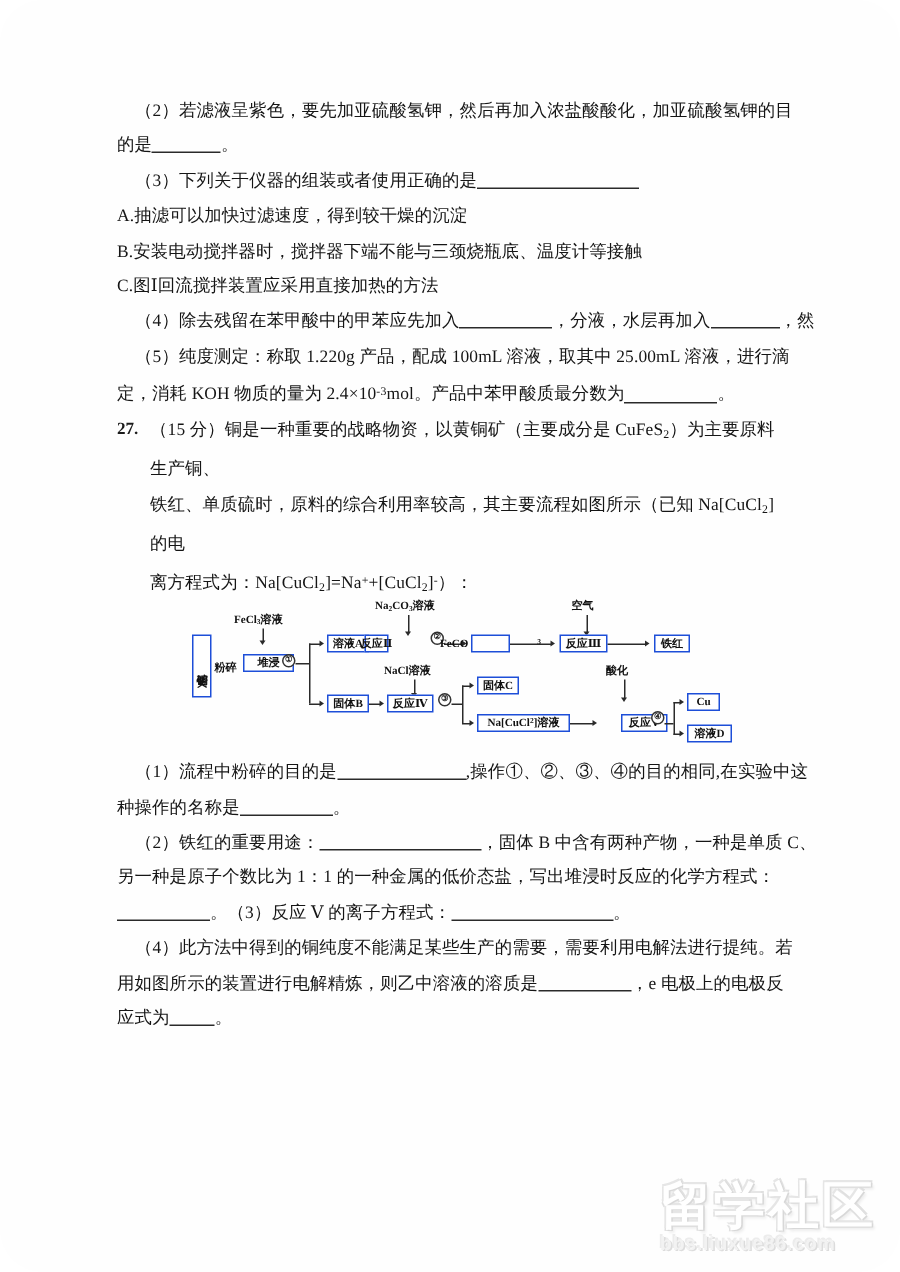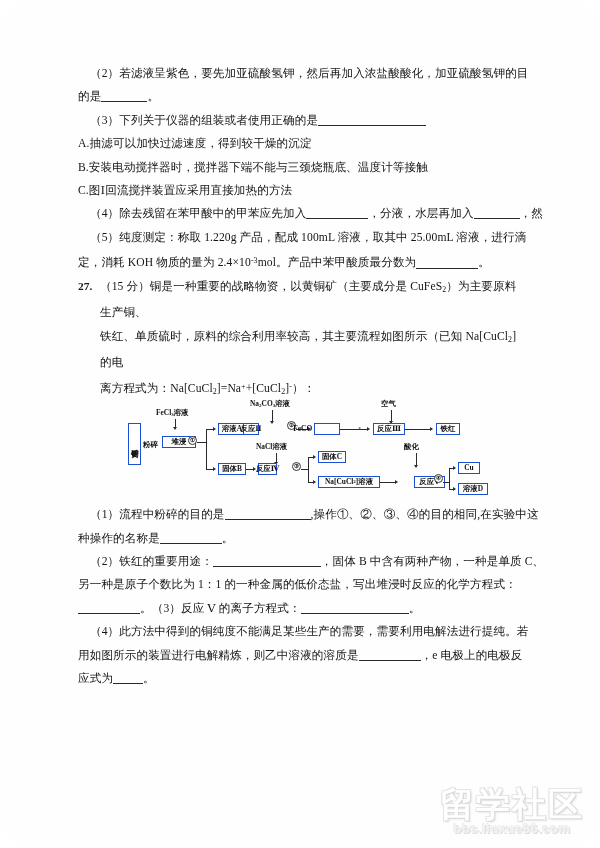--- a/index.html
+++ b/index.html
@@ -144,21 +144,20 @@
     border-left: 2.4px solid transparent;
     border-right: 2.4px solid transparent;
     border-top: 3.6px solid #2a2a2a;
   }
 
   
   .wm {
     position: absolute;
     right: 16px;
     bottom: 12px;
-    text-align: center;
     user-select: none;
   }
   .wm-main {
     font-family: "Liberation Sans", sans-serif;
     font-size: 34px;
     font-weight: bold;
     letter-spacing: 2px;
     color: #ffffff;
     text-shadow:
       1px 1px 0 #d8d8d8, -1px -1px 0 #e6e6e6,
@@ -281,21 +280,21 @@
       <div class="hl" style="left:277px; top:31px; width:26px;"></div>
       <div class="ar" style="left:302px; top:29px;"></div>
       <div class="nd" style="left:308px; top:25px; width:24px; height:12px;">铁红</div>
 
       <div class="hl" style="left:78px; top:71px; width:8px;"></div>
       <div class="ar" style="left:85px; top:69px;"></div>
       <div class="nd" style="left:90px; top:65px; width:28px; height:12px;">固体B</div>
 
       <div class="hl" style="left:118px; top:71px; width:8px;"></div>
       <div class="ar" style="left:125px; top:69px;"></div>
-      <div class="nd" style="left:130px; top:65px; width:19px; height:12px;">反应Ⅳ</div>
+      <div class="nd" style="left:130px; top:65px; width:31px; height:12px;">反应Ⅳ</div>
       <div class="circ" style="left:164px; top:64px;">③</div>
 
       <div class="hl" style="left:173px; top:71px; width:7px;"></div>
       <div class="vl" style="left:180px; top:59px; height:25px;"></div>
 
       <div class="hl" style="left:180px; top:59px; width:6px;"></div>
       <div class="ar" style="left:185px; top:57px;"></div>
       <div class="nd" style="left:190px; top:53px; width:28px; height:12px;">固体C</div>
 
       <div class="hl" style="left:180px; top:84px; width:6px;"></div>

